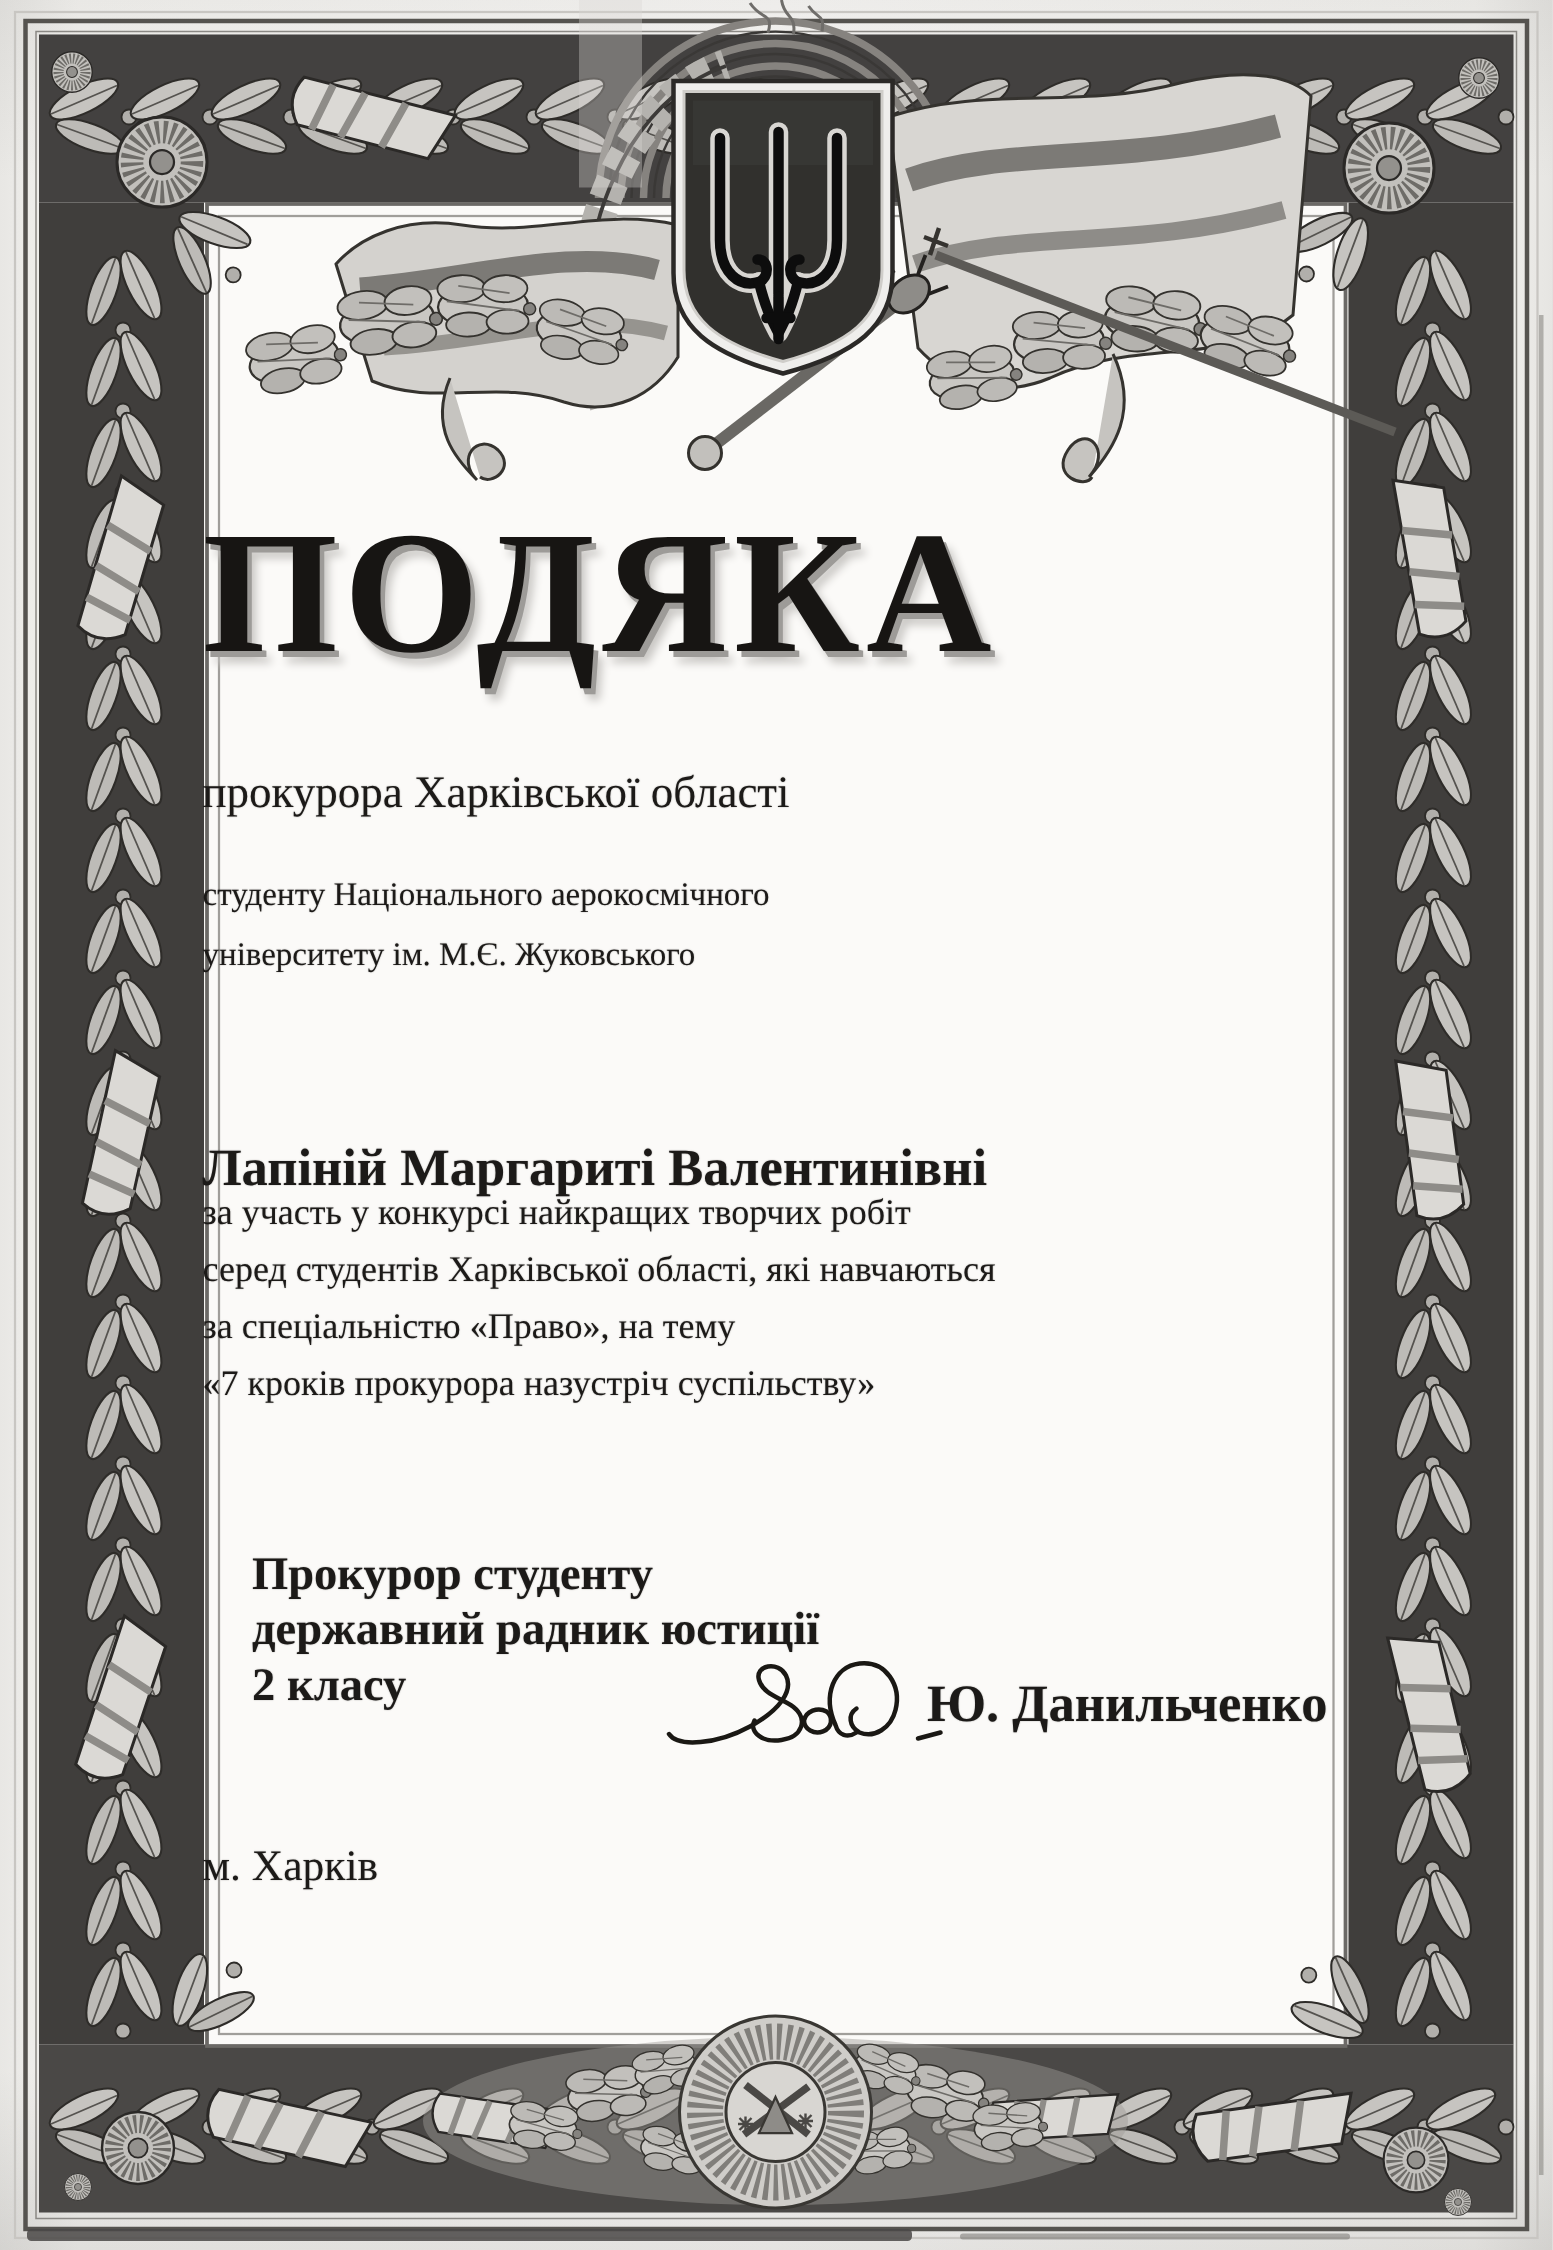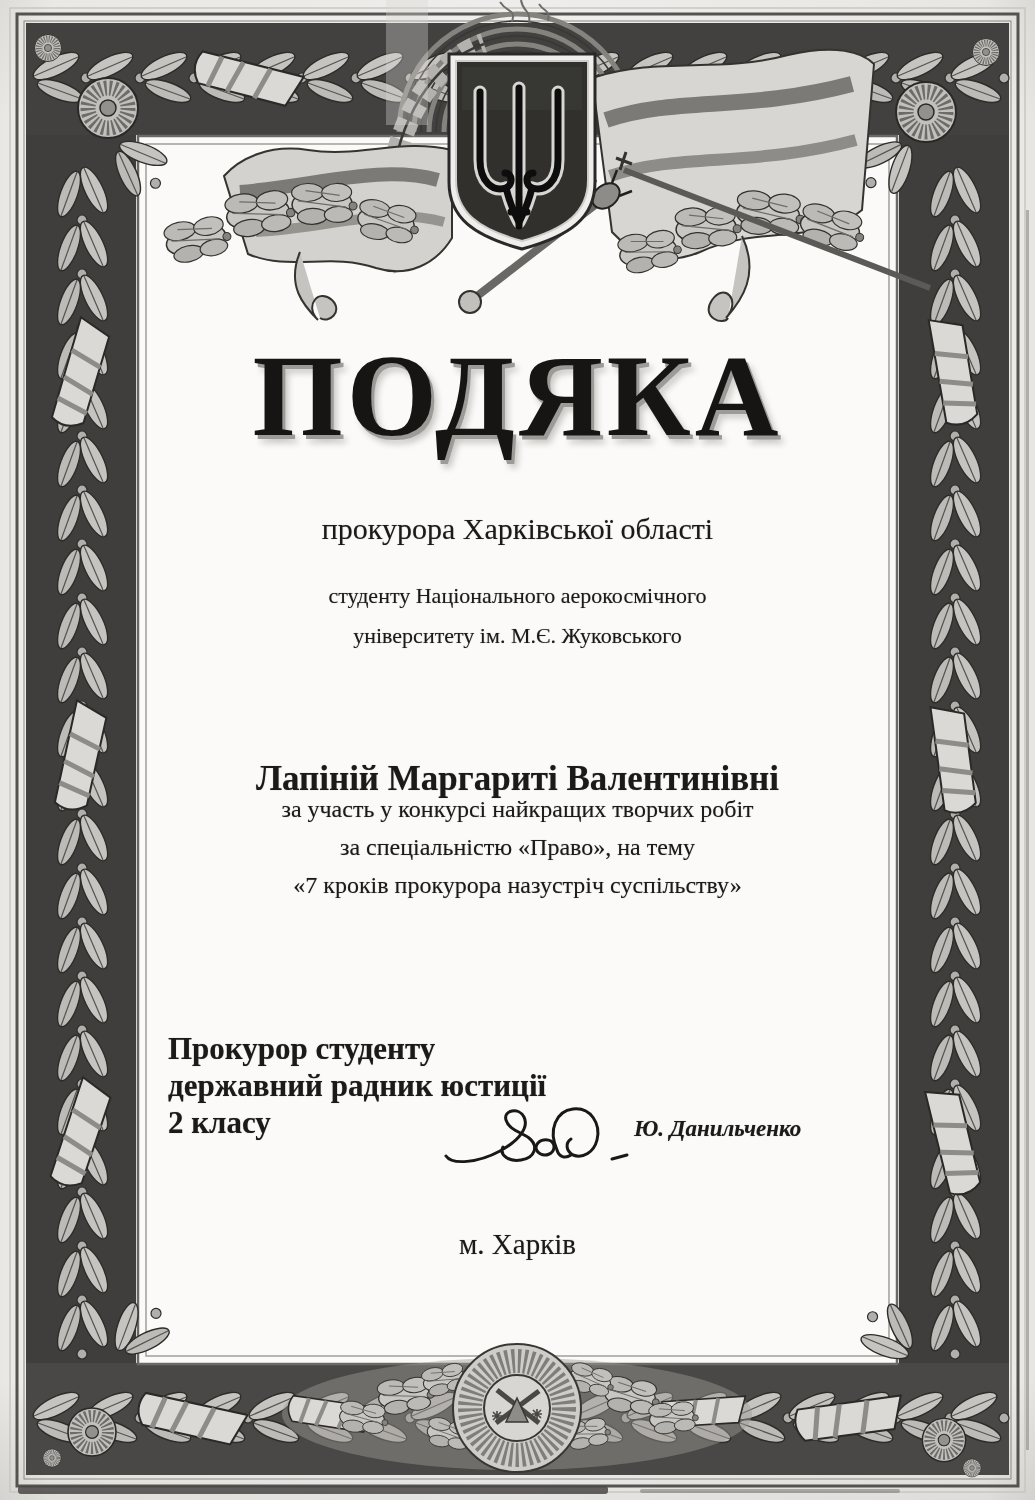--- a/index.html
+++ b/index.html
@@ -9,32 +9,32 @@
     font-family:"Liberation Serif","DejaVu Serif",serif;
     color:#1c1a18;
   }
   .page::after{
     content:""; position:absolute; inset:0; pointer-events:none;
     background:linear-gradient(180deg,rgba(120,118,115,.10) 0,rgba(255,255,255,0) 8%,rgba(255,255,255,0) 92%,rgba(90,88,85,.14) 100%);
   }
   #frame-svg{position:absolute; left:0; top:0; z-index:1;}
   .content{position:absolute; left:0; top:0; width:1035px; height:1500px; z-index:2;}
   .txt{position:absolute; text-shadow:0 0 1px rgba(20,18,16,.4);}
-  .center{left:135px; width:765px; text-align:center;}
+  .center{left:135px; width:765px; }
   .title{
     top:336px; font-size:116px; line-height:120px; font-weight:bold; letter-spacing:4px;
     color:#171513;
     text-shadow:3px 4px 0 #9d9b98, 6px 8px 6px #c9c7c4;
   }
   .issuer{top:505px; font-size:30px; line-height:48px; font-weight:normal;}
   .intro{top:576px; font-size:22px; line-height:40px;}
   .name{top:756px; font-size:35px; line-height:46px; font-weight:bold;}
   .body-par{top:790px; font-size:24px; line-height:38px;}
   .signer{left:168px; top:1030px; width:460px; text-align:left; font-size:31px; line-height:37px; font-weight:bold;}
-  .signer-name{left:634px; top:1116px; font-size:23px; font-weight:bold;font-style:italic;}
+  .signer-name{left:618px; top:1116px; font-size:35px; font-weight:bold;}
   .footer{top:1226px; font-size:29px; line-height:37px;}
 </style>
 </head>
 <body>
 
 <div class="page">
 
   <svg id="frame-svg" viewBox="0 0 1035 1500" width="1035" height="1500">
     <defs>
       <g id="leafpair">
@@ -310,20 +310,21 @@
 
     <div class="txt center intro">
       <div>студенту Національного аерокосмічного</div>
       <div>університету ім. М.Є. Жуковського</div>
     </div>
 
     <div class="txt center name">Лапіній Маргариті Валентинівні</div>
 
     <div class="txt center body-par">
       <div>за участь у конкурсі найкращих творчих робіт</div>
+      <div>серед студентів Харківської області, які навчаються</div>
       <div>за спеціальністю «Право», на тему</div>
       <div>«7 кроків прокурора назустріч суспільству»</div>
     </div>
 
     <div class="txt signer">
       <div>Прокурор студенту</div>
       <div>державний радник юстиції</div>
       <div>2 класу</div>
     </div>
 

